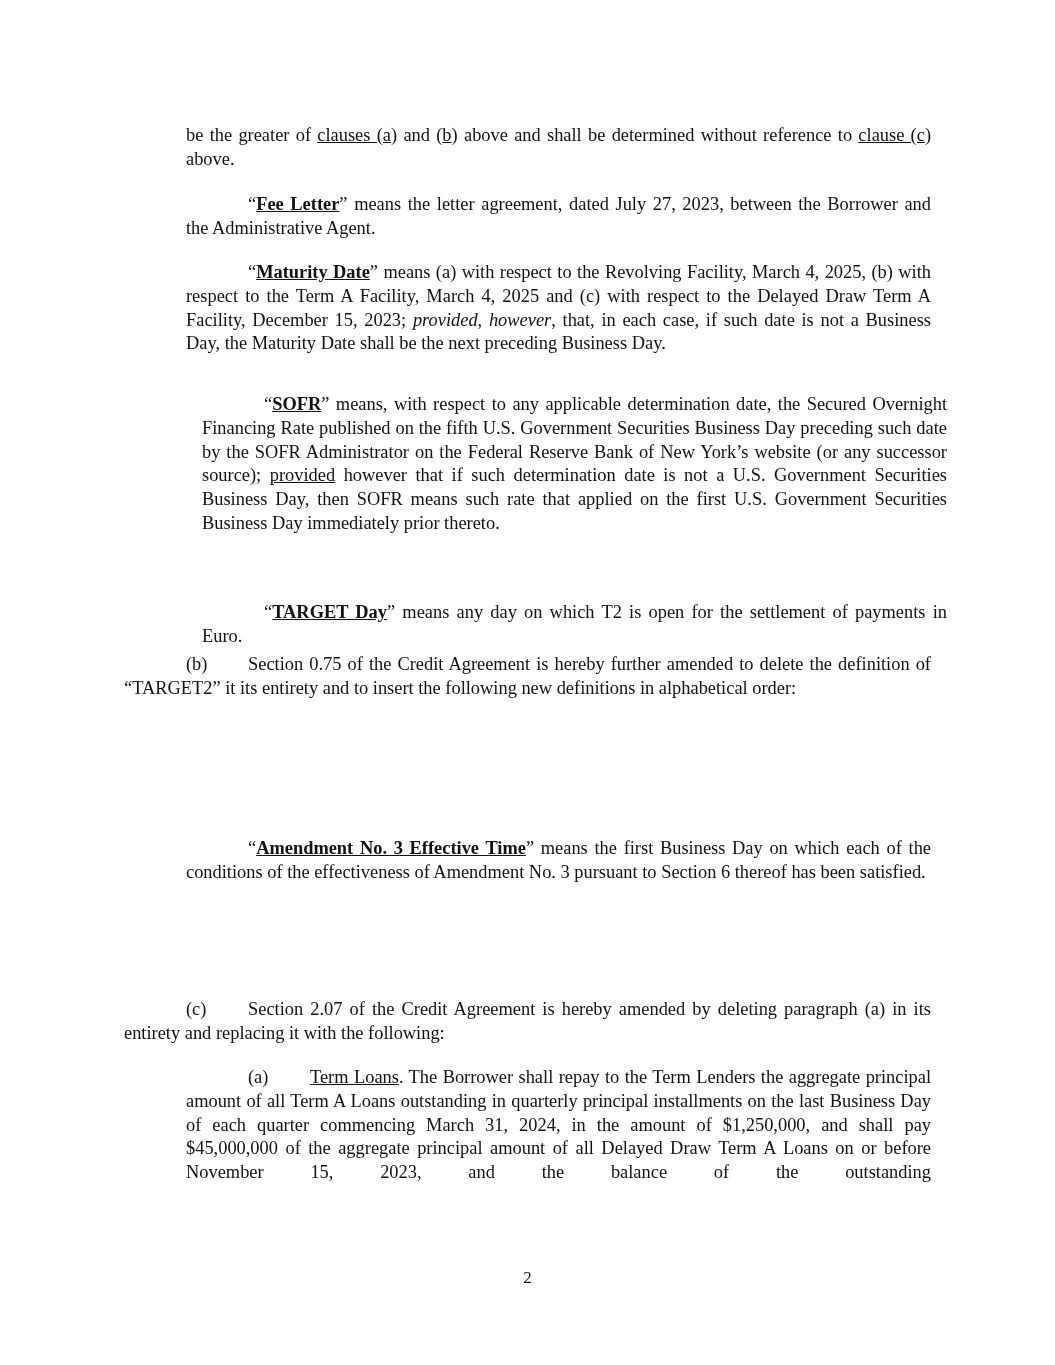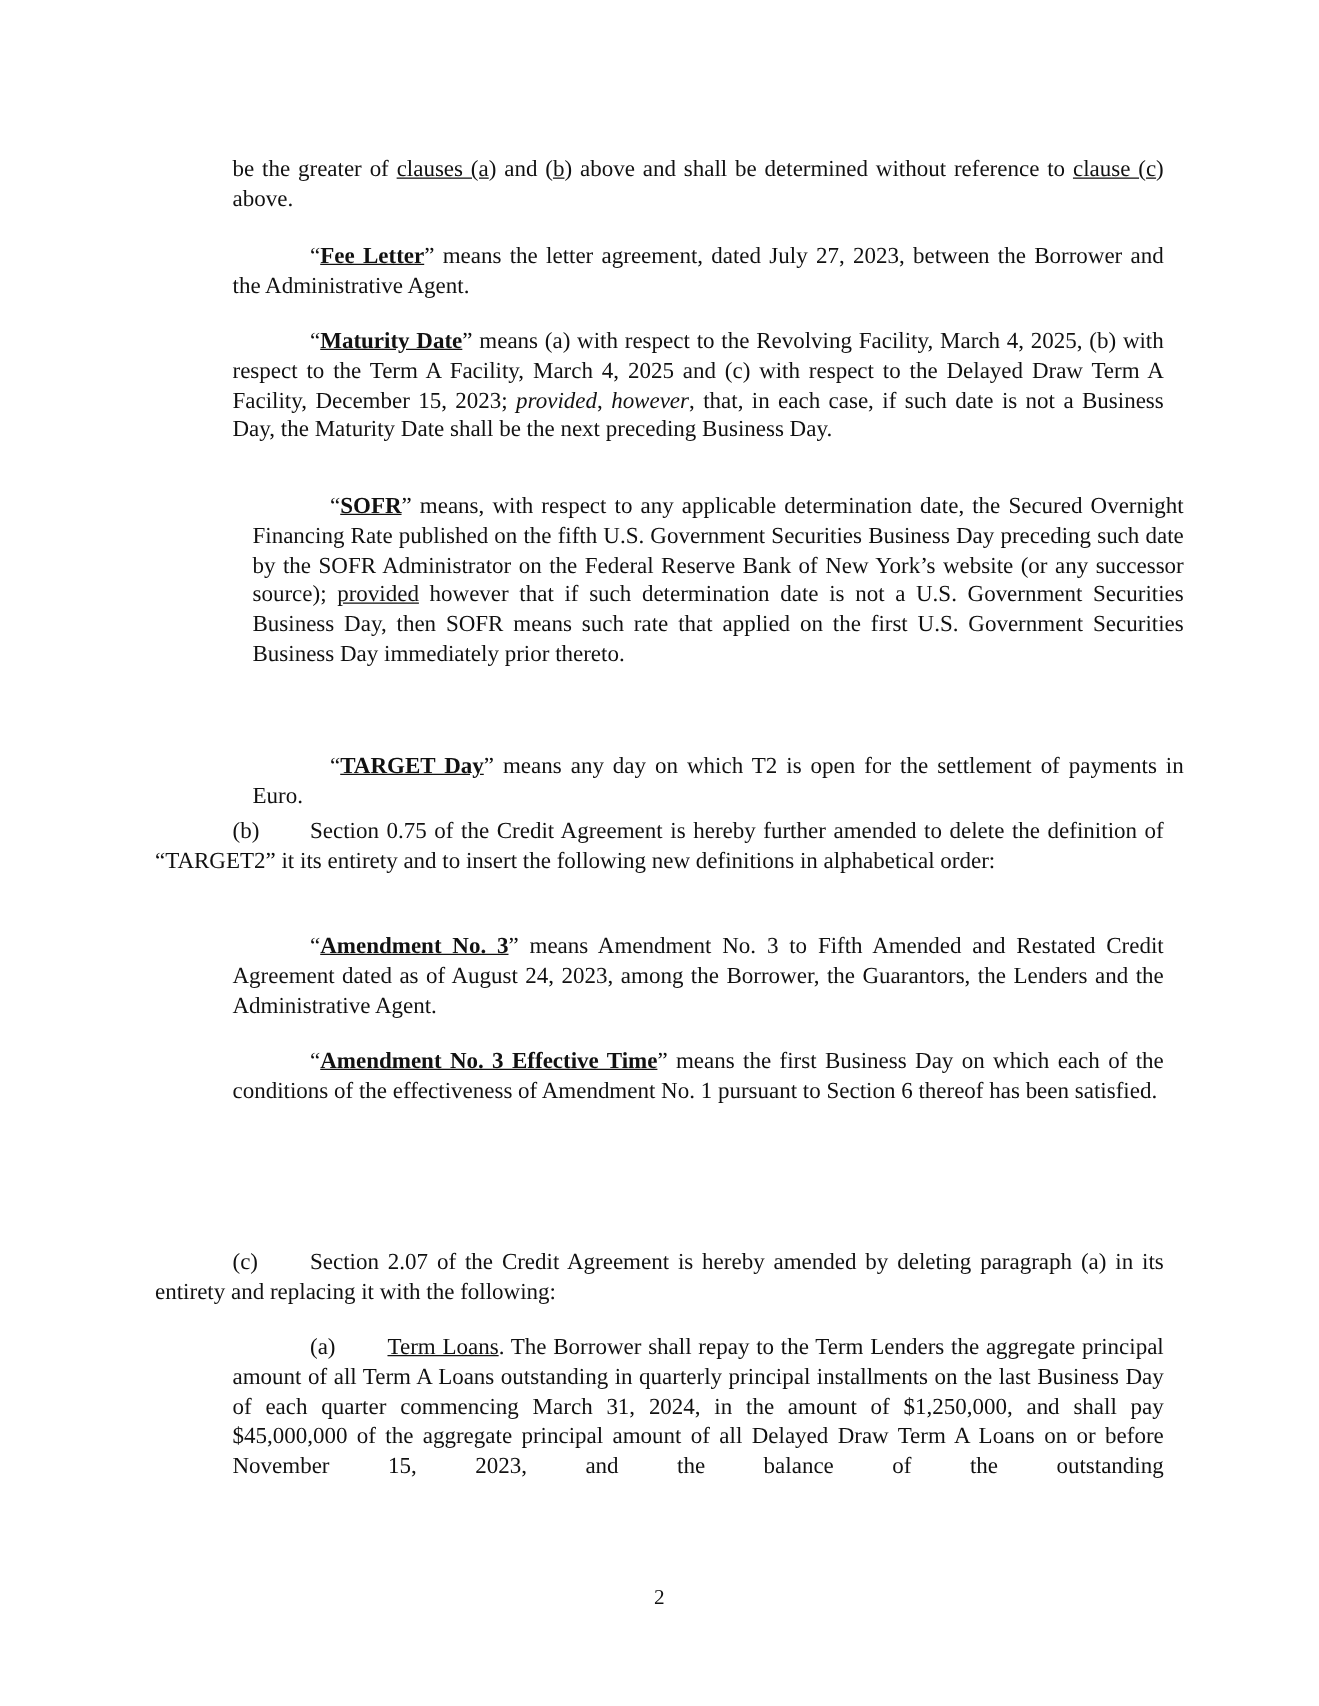--- a/index.html
+++ b/index.html
@@ -43,26 +43,23 @@
 
 
   <p class="blk ind fi" style="top:585px;margin:16px;">
     <span>“</span><span class="term">TARGET Day</span><span>” means any day on which T2 is open for the settlement of payments in Euro.</span>
   </p>
 
   <p class="blk full fi" style="top:653px;margin:0;">
     <span class="lbl">(b)</span><span>Section 0.75 of the Credit Agreement is hereby further amended to delete the definition of “TARGET2” it its entirety and to insert the following new definitions in alphabetical order:</span>
   </p>
 
-  <p class="blk ind fi" style="top:745px;margin:0;">
-    <span>“</span><span class="term">Amendment No. 3</span><span>” means Amendment No. 3 to Fifth Amended and Restated Credit Agreement dated as of August 24, 2023, among the Borrower, the Guarantors, the Lenders and the Administrative Agent.</span>
-  </p>
 
   <p class="blk ind fi" style="top:837px;margin:0;">
-    <span>“</span><span class="term">Amendment No. 3 Effective Time</span><span>” means the first Business Day on which each of the conditions of the effectiveness of Amendment No. 1 pursuant to Section 6 thereof has been satisfied.</span>
+    <span>“</span><span class="term">Amendment No. 3 Effective Time</span><span>” means the first Business Day on which each of the conditions of the effectiveness of Amendment No. 3 pursuant to Section 6 thereof has been satisfied.</span>
   </p>
 
 
   <p class="blk full fi" style="top:998px;margin:0;">
     <span class="lbl">(c)</span><span>Section 2.07 of the Credit Agreement is hereby amended by deleting paragraph (a) in its entirety and replacing it with the following:</span>
   </p>
 
   <p class="blk ind fi last-line" style="top:1066px;margin:0;">
     <span class="lbl">(a)</span><span class="u">Term Loans</span><span>. The Borrower shall repay to the Term Lenders the aggregate principal amount of all Term A Loans outstanding in quarterly principal installments on the last Business Day of each quarter commencing March 31, 2024, in the amount of $1,250,000, and shall pay $45,000,000 of the aggregate principal amount of all Delayed Draw Term A Loans on or before November 15, 2023, and the balance of the outstanding</span>
   </p>

